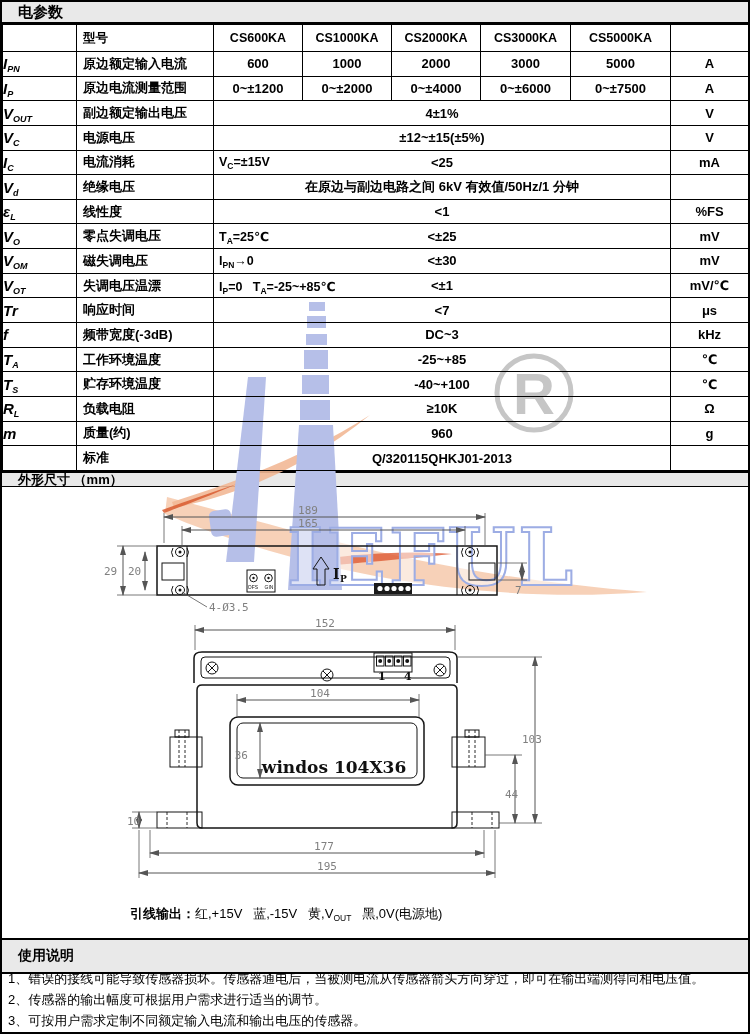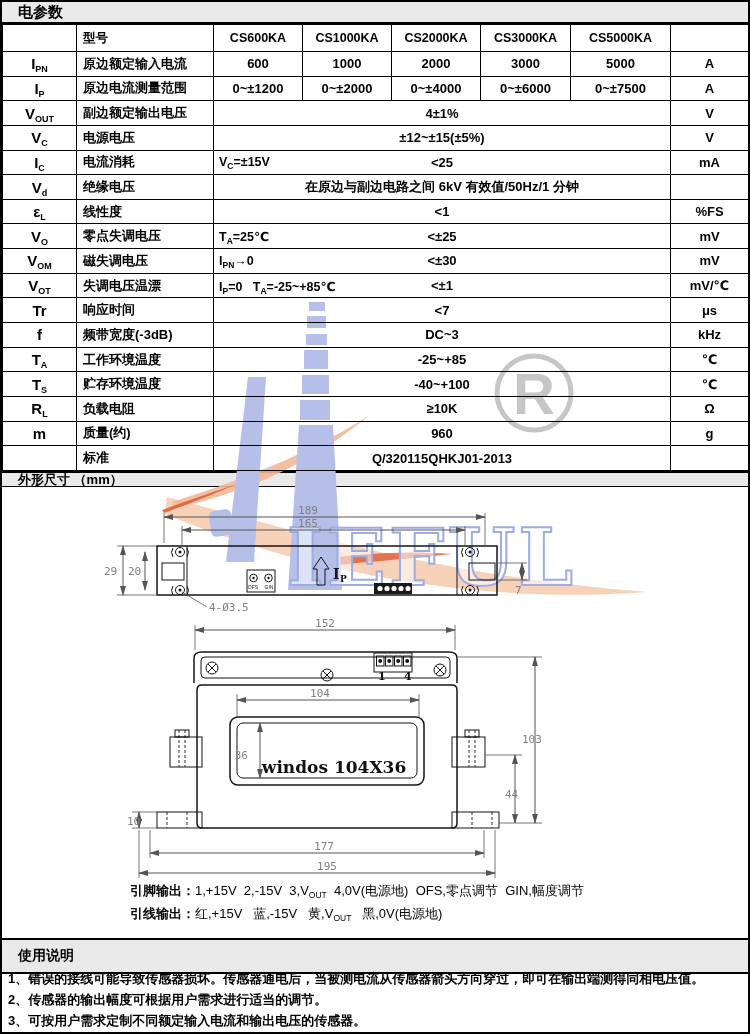--- a/index.html
+++ b/index.html
@@ -10,21 +10,21 @@
        border-top:2px solid #000;border-bottom:2px solid #000;box-sizing:border-box;
        padding-left:16px;z-index:1;display:flex;align-items:center;}
   .bar1{top:0;height:22px;border-top:none;font-size:15px;}
   .bar2{top:469px;height:16px;border-bottom-width:1px;font-size:13px;}
   .bar3{top:936px;height:36px;font-size:14px;}
 
   table.params{position:absolute;top:22px;left:0;width:746px;height:447px;z-index:3;
         border-collapse:collapse;table-layout:fixed;background:transparent;}
   .params td,.params th{border:1px solid #000;padding:0;overflow:hidden;white-space:nowrap;}
   .params th{font-size:12.5px;font-weight:700;}
-  .c-sym{text-align:center;font-weight:700;font-size:15px;}
+  .c-sym{font-weight:700;font-size:15px;font-style:italic;}
   .c-sym .ss{font-size:9px;position:relative;top:3px;font-weight:700;}
   .c-name{text-align:left;padding-left:6px !important;font-weight:700;font-size:13px;margin-left:44px;}
   .c-val{text-align:center;font-weight:600;font-size:13px;margin-top:12px;}
   .c-unit{text-align:center;font-weight:700;font-size:13px;}
   .c-cond{position:relative;}
   .cond{position:absolute;left:5px;top:50%;transform:translateY(-50%);
         font-weight:600;font-size:12.5px;white-space:pre;}
   .cond .sub,.pinline .sub{font-size:8.5px;position:relative;top:3px;}
 
   .wmark{position:absolute;left:0;top:268px;z-index:2;}
@@ -40,21 +40,21 @@
   .tiny{fill:#151515;font:5px "Liberation Sans",sans-serif;}
   .serifb{font-family:"DejaVu Serif","Liberation Serif",serif;font-weight:bold;fill:#111;}
 
   .pinline{position:absolute;left:128px;z-index:4;font-size:13px;white-space:pre;}
   .pin1{top:880px;}
   .pin2{top:903px;}
   .pinline .lbl{font-weight:700;}
   .pinline .txt{font-weight:500;}
 
   .notes{position:absolute;top:962px;left:0;right:0;padding:4px 6px 0 6px;z-index:1;}
-  .note{font-size:13px;font-weight:700;line-height:21px;white-space:nowrap;}
+  .note{font-size:13px;font-weight:400;line-height:21px;white-space:nowrap;}
 </style>
 </head>
 <body>
 
 <div class="page">
 
   <svg class="wmark" width="750" height="380">
     <g>
       <path d="M165,227 C300,262 430,305 645,322 C480,335 300,302 163,244 Z" fill="#f6c9ac" opacity="0.85"></path>
       <path d="M170,232 C240,210 305,185 368,145 C300,200 235,225 172,238 Z" fill="#f2b896" opacity="0.9"></path>
@@ -386,21 +386,20 @@
     <line class="ext" x1="23" y1="212" x2="23" y2="240"></line>
       <line class="ext" x1="357" y1="212" x2="357" y2="240"></line>
     <line class="dim" x1="23" y1="235" x2="357" y2="235" marker-start="url(#ar2)" marker-end="url(#ar2)"></line>
     <text class="dtx" x="197" y="232" text-anchor="middle">177</text>
     <line class="ext" x1="12" y1="212" x2="12" y2="260"></line>
       <line class="ext" x1="368" y1="212" x2="368" y2="260"></line>
     <line class="dim" x1="12" y1="255" x2="368" y2="255" marker-start="url(#ar2)" marker-end="url(#ar2)"></line>
     <text class="dtx" x="200" y="252" text-anchor="middle">195</text>
   </svg>
 
-  <div class="pinline pin1"><span class="lbl">引脚输出：</span><span class="txt"><span>1,+15V  2,-15V  3,V</span><span class="sub">OUT</span><span>  4,0V(电源地)  OFS,零点调节  GIN,幅度调节</span></span></div>
   <div class="pinline pin2"><span class="lbl">引线输出：</span><span class="txt"><span>红,+15V   蓝,-15V   黄,V</span><span class="sub">OUT</span><span>   黑,0V(电源地)</span></span></div>
 
   <div class="bar bar3">
     <span>使用说明</span>
   </div>
 
   <div class="notes">
     <div class="note">1、错误的接线可能导致传感器损坏。传感器通电后，当被测电流从传感器箭头方向穿过，即可在输出端测得同相电压值。</div>
     <div class="note">2、传感器的输出幅度可根据用户需求进行适当的调节。</div>
     <div class="note">3、可按用户需求定制不同额定输入电流和输出电压的传感器。</div>

